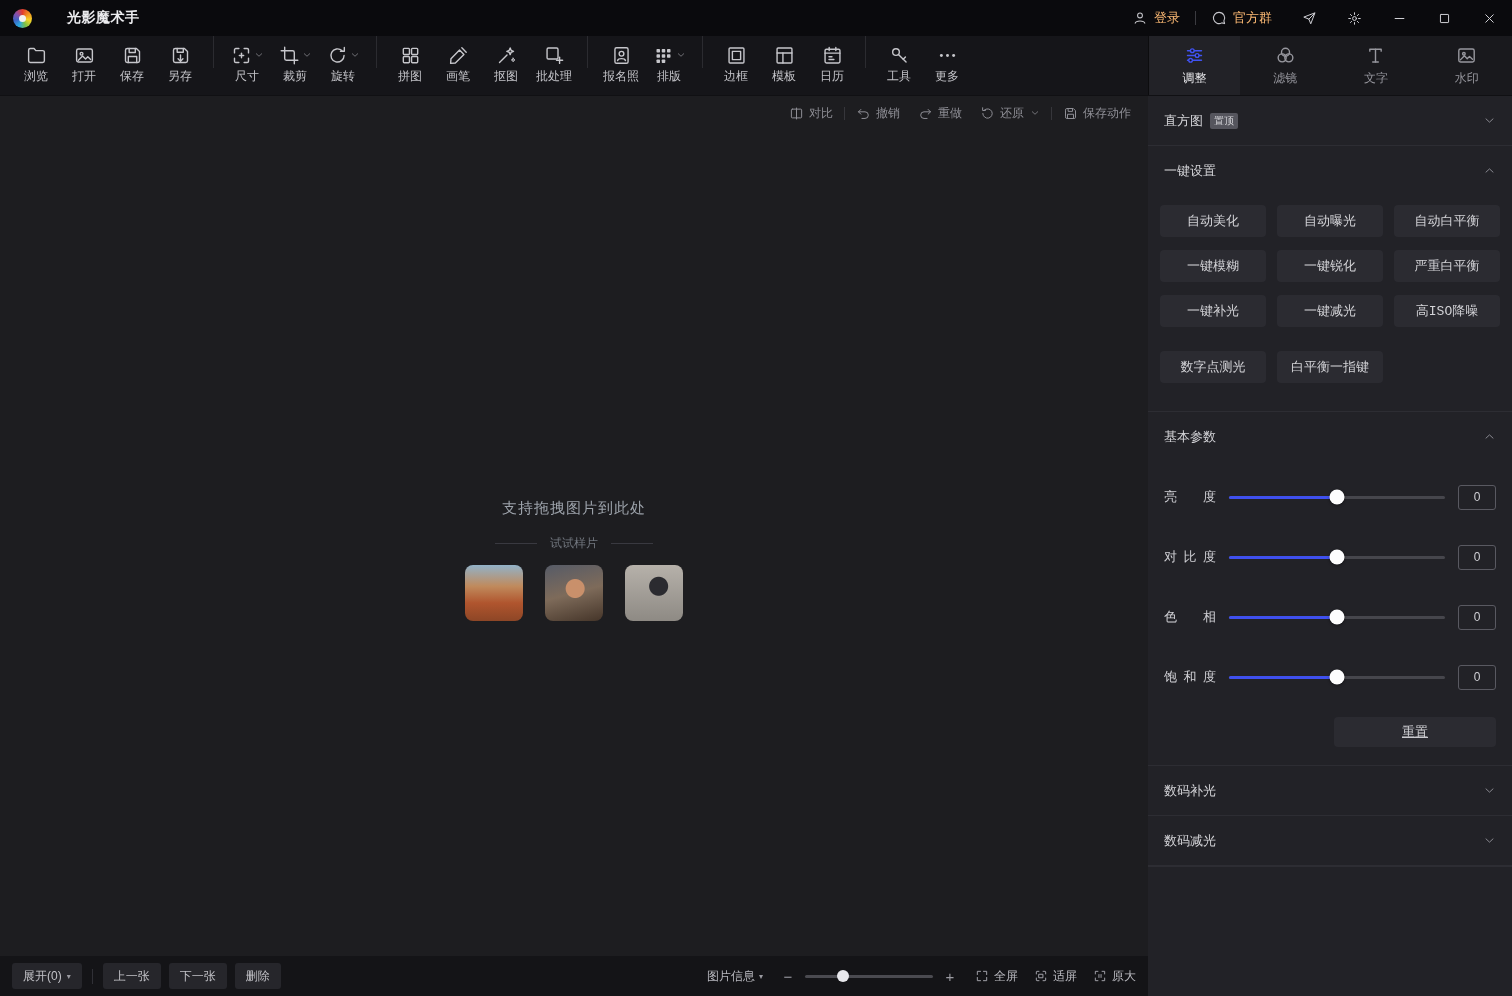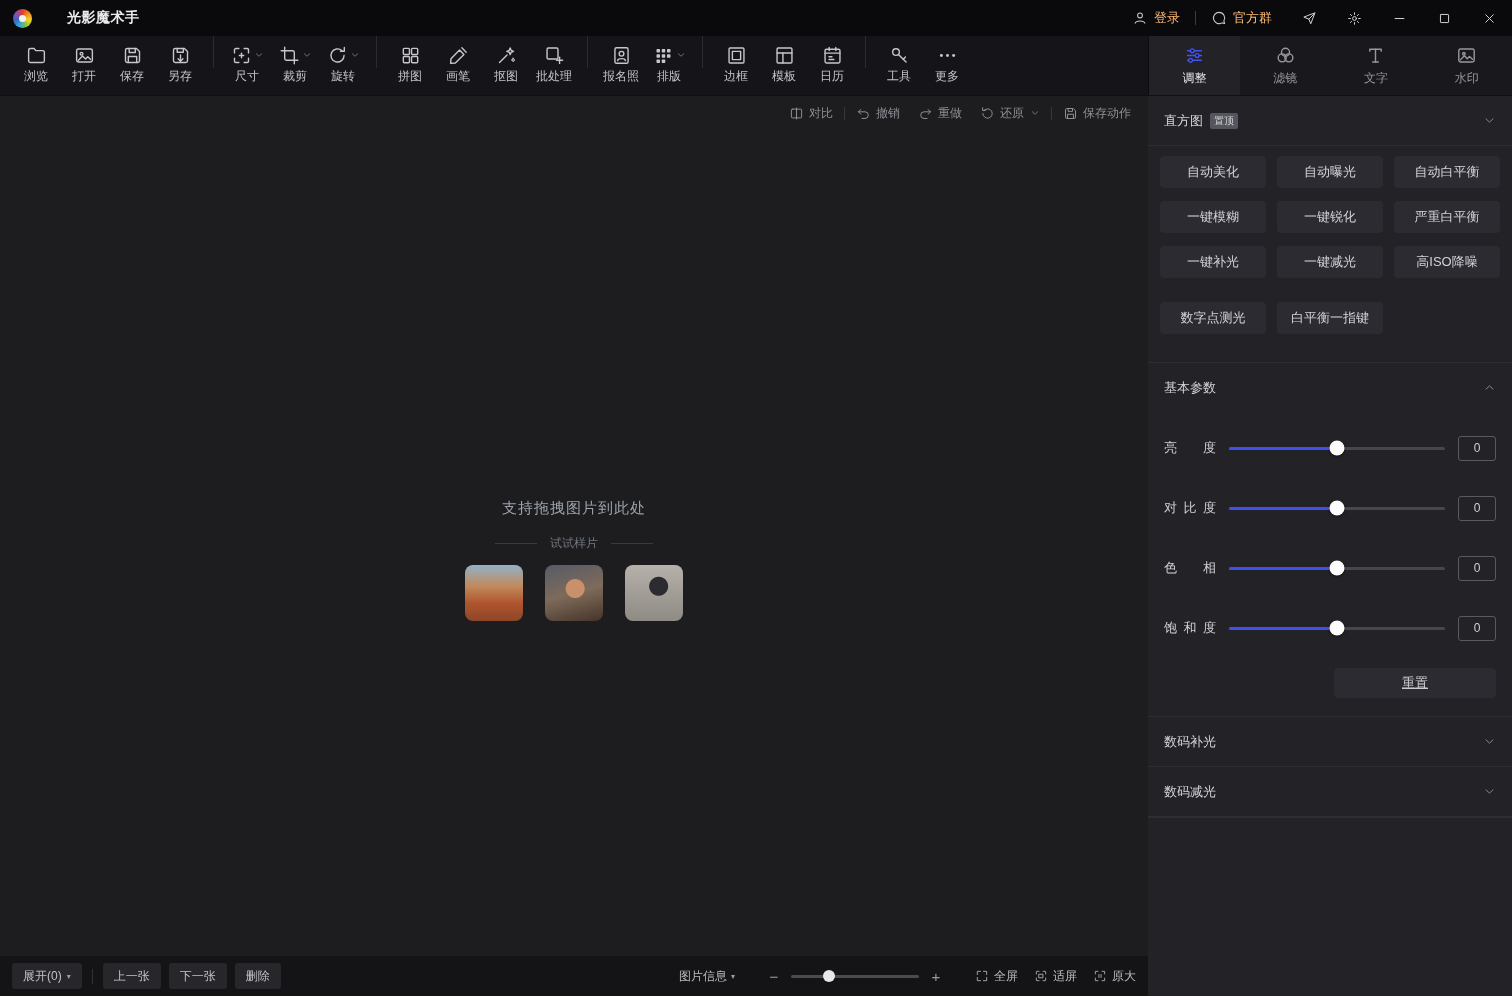--- a/index.html
+++ b/index.html
@@ -59,37 +59,37 @@
   .thumb{width:58px;height:56px;border-radius:8px;}
   .thumb-desert{background:linear-gradient(180deg,#92b2c8 0%,#c08a5c 38%,#b0552e 68%,#8d4626 100%);}
   .thumb-portrait{background:radial-gradient(circle at 52% 42%,#c9906b 0 9px,transparent 10px),linear-gradient(165deg,#565b67 0%,#7e6b5a 50%,#453529 100%);}
   .thumb-desk{background:radial-gradient(circle at 58% 38%,#2b2b30 0 9px,transparent 10px),linear-gradient(180deg,#b6b1aa 0%,#8e8a84 100%);}
 
   
   .bottom-bar{height:40px;flex:none;background:#141417;display:flex;align-items:center;padding:0 12px;gap:8px;}
   .bb-btn{height:26px;padding:0 11px;background:#26262b;border-radius:3px;display:flex;align-items:center;gap:5px;color:#c2c2c7;font-size:12px;}
   .caret{font-size:8px;color:#9a9aa1;}
   .bb-sep{width:1px;height:15px;background:#303036;margin:0 2px;}
-  .bb-right{margin-left:auto;display:flex;align-items:center;gap:32px;color:#b9b9bf;}
+  .bb-right{margin-left:auto;display:flex;align-items:center;gap:18px;color:#b9b9bf;}
   .bb-info{display:flex;align-items:center;gap:4px;font-size:12px;}
   .zoom-ctrl{display:flex;align-items:center;gap:10px;color:#9b9ba2;}
   .zoom-sign{font-size:15px;line-height:1;width:14px;text-align:center;}
   .zoom-track{width:128px;height:3px;background:#4a4a50;border-radius:2px;position:relative;}
   .zoom-thumb{position:absolute;top:50%;transform:translate(-50%,-50%);width:12px;height:12px;border-radius:50%;background:#e8e8ec;}
   .bb-views{display:flex;align-items:center;gap:16px;}
   .bb-view{display:flex;align-items:center;gap:5px;font-size:12px;color:#bcbcc2;}
   .bb-view .icon{width:14px;height:14px;color:#a9a9b0;}
 
   
   .side-panel{width:364px;flex:none;background:#222227;display:flex;flex-direction:column;overflow:hidden;}
   .sp-header{height:49px;flex:none;display:flex;align-items:center;padding:0 16px;font-size:13px;color:#d4d4d8;}
   .sp-chev{margin-left:auto;color:#8b8b92;width:13px !important;height:13px !important;}
   .badge{margin-left:7px;font-size:10px;line-height:1;padding:3px 4px;border-radius:2px;background:#55555d;color:#d6d6da;}
   .sp-divider{height:1px;background:#2d2d33;flex:none;}
-  .one-key-grid{display:grid;grid-template-columns:repeat(3,1fr);gap:13px 11px;padding:10px 12px 28px;flex:none;}
+  .one-key-grid{display:grid;grid-template-columns:repeat(3,1fr);gap:13px 11px;padding:10px 12px 28px;flex:none;font-family:Liberation Mono, monospace;}
   .grid-btn{height:32px;background:#2b2b31;border-radius:4px;display:flex;align-items:center;justify-content:center;color:#d3d3d7;font-size:13px;white-space:nowrap;}
   .grid-btn:nth-child(10),.grid-btn:nth-child(11){margin-top:11px;}
   .sliders{padding:6px 16px 0;flex:none;}
   .slider-row{height:60px;display:flex;align-items:center;gap:13px;}
   .slider-label{width:52px;flex:none;font-size:13px;color:#d0d0d5;text-align:justify;text-align-last:justify;}
   .slider-track{flex:1;height:3px;background:#46464c;border-radius:2px;position:relative;}
   .slider-fill{position:absolute;left:0;top:0;height:100%;background:var(--slider-blue,#3f50ee);border-radius:2px;}
   .slider-thumb{position:absolute;top:50%;transform:translate(-50%,-50%);width:15px;height:15px;border-radius:50%;background:#fdfdfe;box-shadow:0 1px 3px rgba(0,0,0,.45);}
   .slider-value{width:38px;height:25px;flex:none;border:1px solid #595961;border-radius:3px;color:#cfcfd4;font-size:12px;display:flex;align-items:center;justify-content:center;}
   .reset-row{display:flex;justify-content:flex-end;padding:10px 16px 18px;flex:none;text-decoration:underline;}
@@ -591,20 +591,28 @@
         <span class="sp-title" data-interactable="false">直方图</span>
         <span class="badge" data-interactable="true">置顶</span>
         <span class="icon sp-chev" data-interactable="false">
             <svg viewBox="0 0 24 24" fill="none" stroke="currentColor" stroke-width="1.8" stroke-linecap="round" stroke-linejoin="round">
               <path d="M5.5 9l6.5 6 6.5-6"></path>
             </svg>
           </span>
       </div>
       <div class="sp-divider" data-interactable="false"></div>
 
+      <div class="sp-header" data-interactable="true">
+        <span class="sp-title" data-interactable="false">一键设置</span>
+        <span class="icon sp-chev" data-interactable="false">
+            <svg viewBox="0 0 24 24" fill="none" stroke="currentColor" stroke-width="1.8" stroke-linecap="round" stroke-linejoin="round">
+              <path d="M5.5 15l6.5-6 6.5 6"></path>
+            </svg>
+          </span>
+      </div>
       <div class="one-key-grid" data-interactable="false">
           <div class="grid-btn" data-interactable="true">自动美化</div>
           <div class="grid-btn" data-interactable="true">自动曝光</div>
           <div class="grid-btn" data-interactable="true">自动白平衡</div>
           <div class="grid-btn" data-interactable="true">一键模糊</div>
           <div class="grid-btn" data-interactable="true">一键锐化</div>
           <div class="grid-btn" data-interactable="true">严重白平衡</div>
           <div class="grid-btn" data-interactable="true">一键补光</div>
           <div class="grid-btn" data-interactable="true">一键减光</div>
           <div class="grid-btn" data-interactable="true">高ISO降噪</div>

